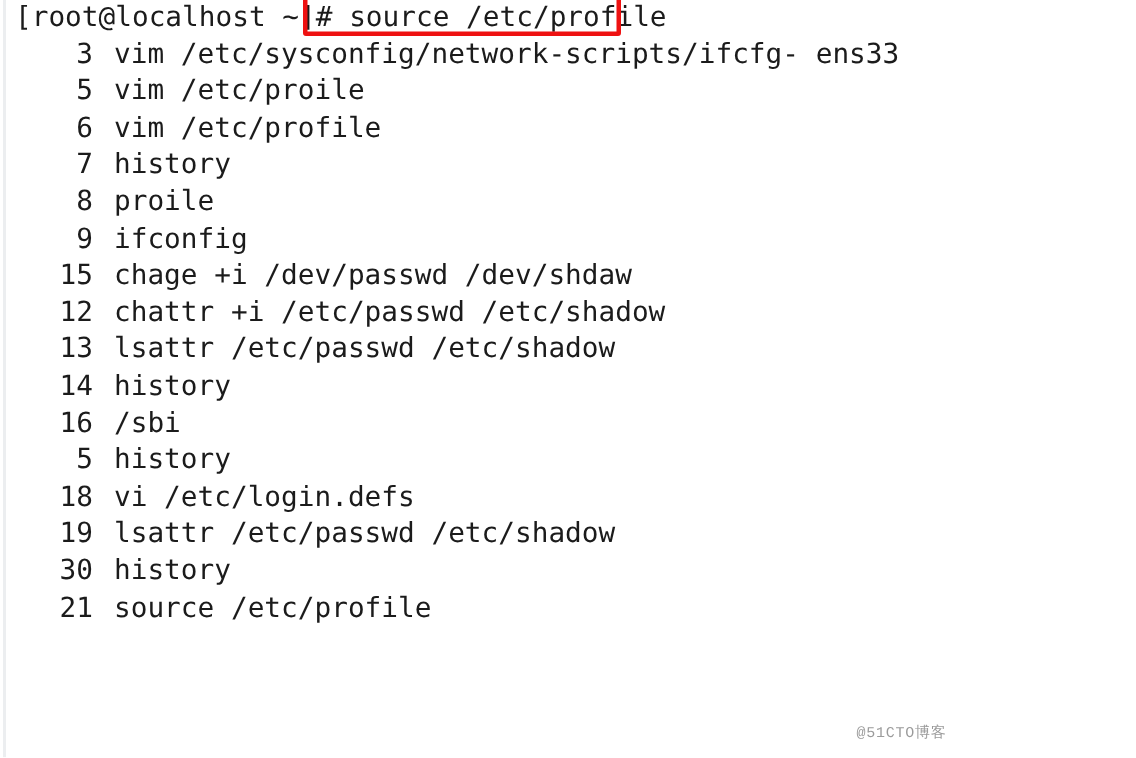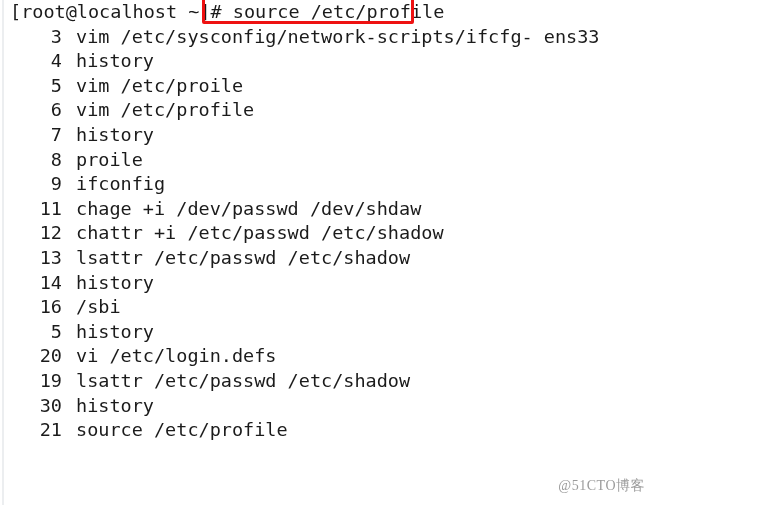--- a/index.html
+++ b/index.html
@@ -70,56 +70,55 @@
     top: -3px;
     width: 212px;
     height: 27px;
     border: 3px solid #ee1111;
     border-radius: 2px;
     box-sizing: border-box;
     pointer-events: none;
   }
   #watermark {
     position: absolute;
-    right: 0;
+    right: 14px;
     bottom: 10px;
-    font-family: Liberation Serif, serif;
-    font-size: 14px;
+    font-family: Liberation Mono, monospace;
+    font-size: 10px;
     color: #8a8a8a;
     opacity: 0.85;
     letter-spacing: 0.5px;
     white-space: nowrap;
   }
 </style>
 </head>
 <body>
 
 <div id="screen">
 
   <div id="gutter-rule"></div>
 
   <div id="terminal">
 
     <div class="term-line prompt-line"><span class="prompt-text">[root@localhost ~]#</span><span class="cmd-boxed"> <span>source /etc/profile</span></span><div id="highlight-box" style="border-color: rgb(238, 17, 17);"></div></div>
 
 
     <div class="term-line hist-line"><span class="hist-num">3</span><span class="hist-cmd">vim /etc/sysconfig/network-scripts/ifcfg- ens33</span></div>
-    <div class="term-line hist-line"><span class="hist-num">4</span><span class="hist-cmd">history</span></div>
     <div class="term-line hist-line"><span class="hist-num">5</span><span class="hist-cmd">vim /etc/proile</span></div>
     <div class="term-line hist-line"><span class="hist-num">6</span><span class="hist-cmd">vim /etc/profile</span></div>
     <div class="term-line hist-line"><span class="hist-num">7</span><span class="hist-cmd">history</span></div>
     <div class="term-line hist-line"><span class="hist-num">8</span><span class="hist-cmd">proile</span></div>
     <div class="term-line hist-line"><span class="hist-num">9</span><span class="hist-cmd">ifconfig</span></div>
-    <div class="term-line hist-line"><span class="hist-num">11</span><span class="hist-cmd">chage +i /dev/passwd /dev/shdaw</span></div>
+    <div class="term-line hist-line"><span class="hist-num">15</span><span class="hist-cmd">chage +i /dev/passwd /dev/shdaw</span></div>
     <div class="term-line hist-line"><span class="hist-num">12</span><span class="hist-cmd">chattr +i /etc/passwd /etc/shadow</span></div>
     <div class="term-line hist-line"><span class="hist-num">13</span><span class="hist-cmd">lsattr /etc/passwd /etc/shadow</span></div>
     <div class="term-line hist-line"><span class="hist-num">14</span><span class="hist-cmd">history</span></div>
     <div class="term-line hist-line"><span class="hist-num">16</span><span class="hist-cmd">/sbi</span></div>
     <div class="term-line hist-line"><span class="hist-num">5</span><span class="hist-cmd">history</span></div>
-    <div class="term-line hist-line"><span class="hist-num">20</span><span class="hist-cmd">vi /etc/login.defs</span></div>
+    <div class="term-line hist-line"><span class="hist-num">18</span><span class="hist-cmd">vi /etc/login.defs</span></div>
     <div class="term-line hist-line"><span class="hist-num">19</span><span class="hist-cmd">lsattr /etc/passwd /etc/shadow</span></div>
     <div class="term-line hist-line"><span class="hist-num">30</span><span class="hist-cmd">history</span></div>
     <div class="term-line hist-line"><span class="hist-num">21</span><span class="hist-cmd">source /etc/profile</span></div>
 
   </div>
 
   <div id="watermark">@51CTO博客</div>
 
 </div>
 

